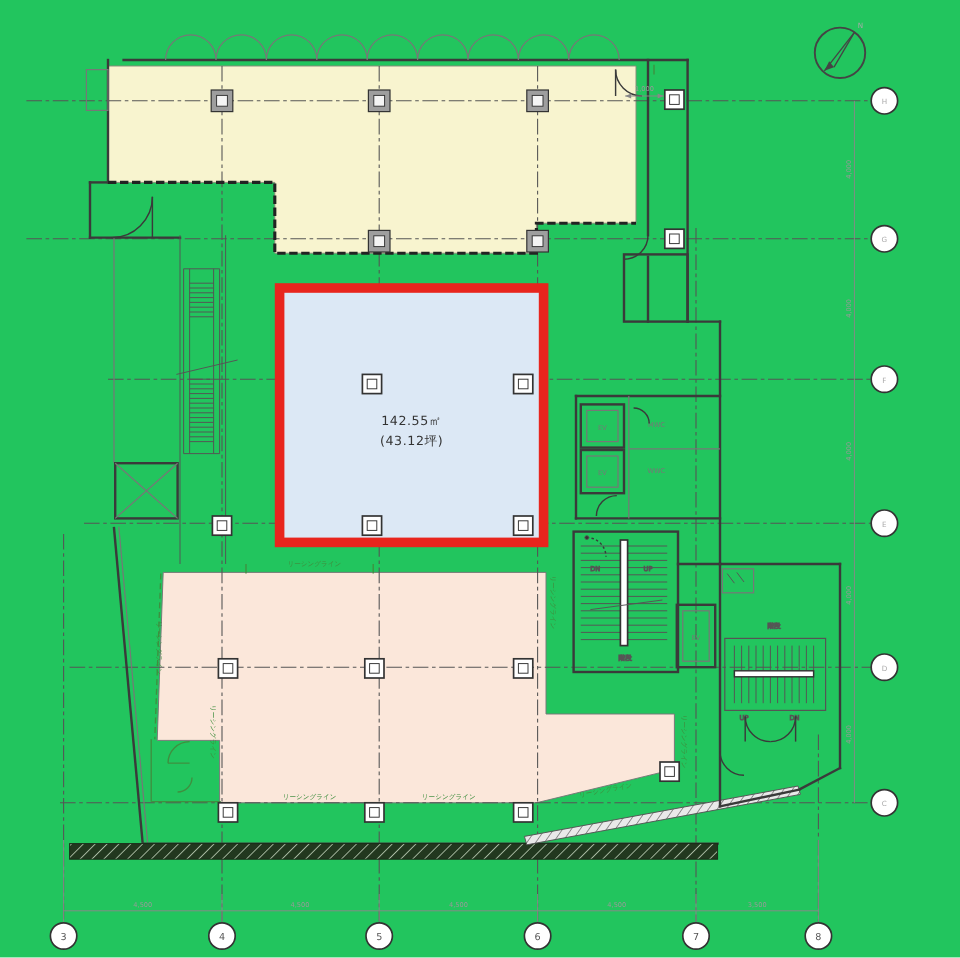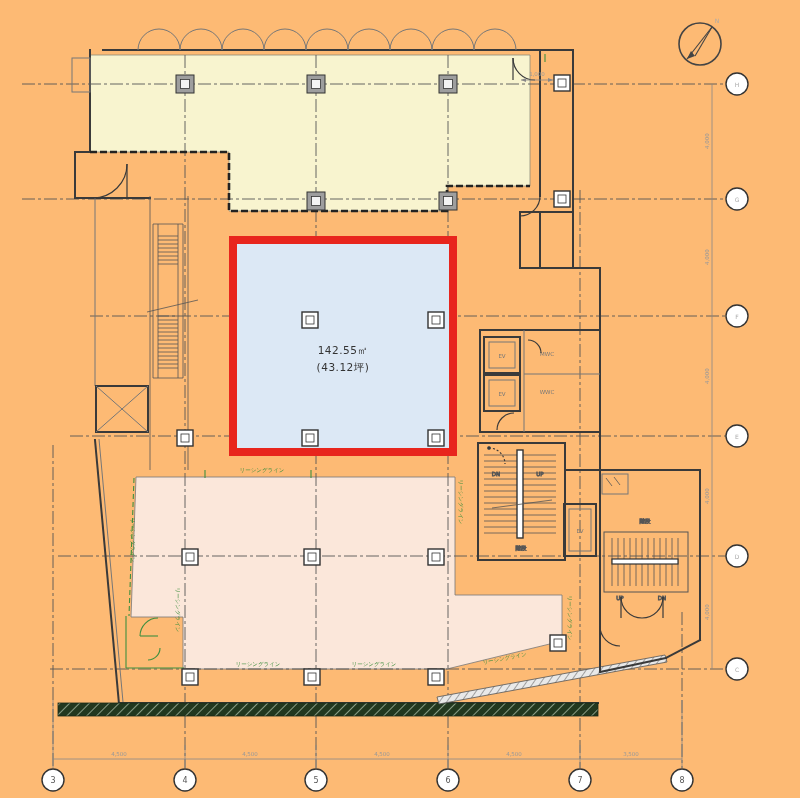--- a/index.html
+++ b/index.html
@@ -1,16 +1,16 @@
 <!DOCTYPE html>
 <html><head>
 <meta charset="utf-8">
 <style>
   html,body{margin:0;padding:0;background:#ffffff;}
-  .page{width:800px;height:798px;position:relative;background:#fdba74;font-family:"DejaVu Sans",sans-serif;}
+  .page{width:800px;height:798px;position:relative;background:#22c55e;font-family:"DejaVu Sans",sans-serif;}
   svg{position:absolute;left:0;top:0;}
   .wall{stroke:#3a3a3a;stroke-width:2;fill:none;stroke-linecap:square;}
   .wallthin{stroke:#777;stroke-width:1;fill:none;}
   .grid{stroke:#555;stroke-width:0.9;fill:none;stroke-dasharray:13 3 3 3;}
   .bdash{stroke:#222;stroke-width:2.6;fill:none;stroke-dasharray:7 3;}
   .dimline{stroke:#888;stroke-width:0.8;fill:none;}
   .tread{stroke:#555;stroke-width:0.8;fill:none;}
   .gcirc{stroke:#333;stroke-width:1.4;fill:#fff;}
   .glabel{font-size:8px;fill:#555;text-anchor:middle;}
   .glabel2{font-size:6px;fill:#aaa;text-anchor:middle;}

